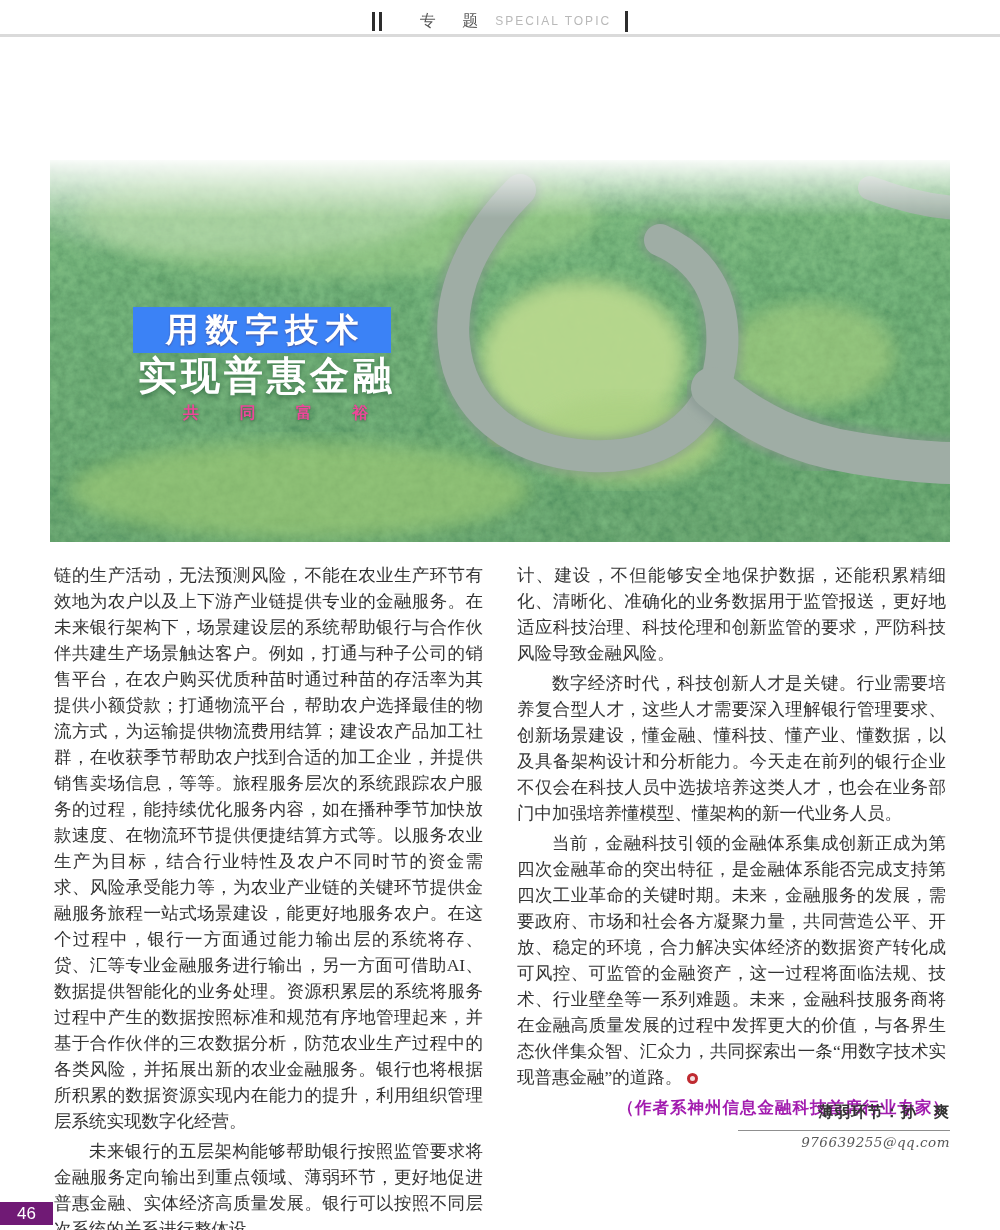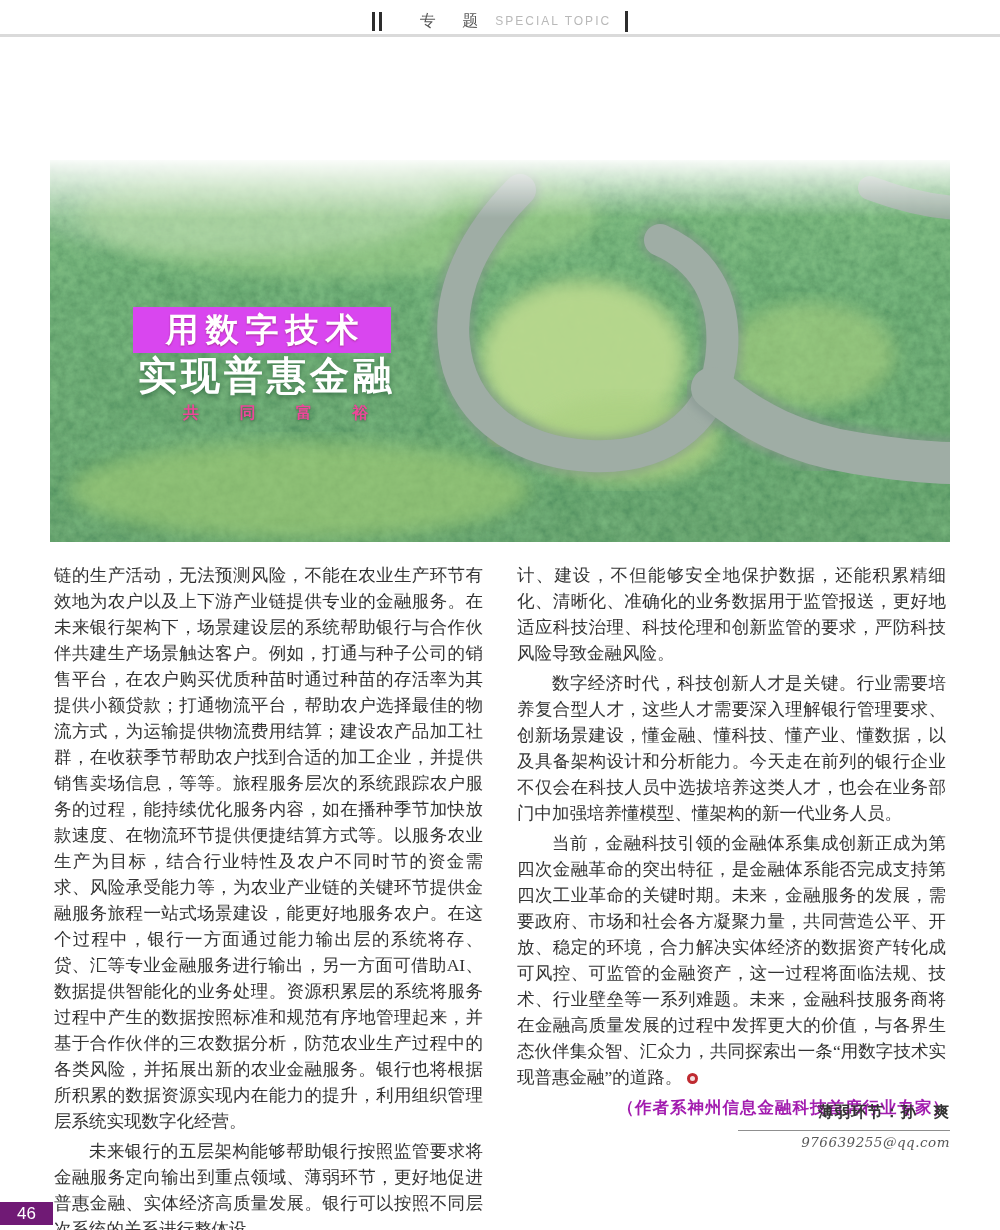--- a/index.html
+++ b/index.html
@@ -121,21 +121,21 @@
         <path d="M 700,272 C 742,289 792,299 845,303" stroke="#cbc3a4" stroke-width="14" opacity="0.9" filter="url(#soft2)"></path>
         <path d="M 662,228 C 704,263 748,284 805,293 C 855,301 885,303 905,303" stroke="#7d8d86" stroke-width="52" opacity="0.55" filter="url(#soft2)"></path>
         <path d="M 662,228 C 704,263 748,284 805,293 C 855,301 885,303 905,303" stroke="#9aa9a1" stroke-width="42"></path>
         <path d="M 820,28 C 852,40 880,46 905,48" stroke="#9aa9a1" stroke-width="24" opacity="0.9"></path>
       </g>
 
       <rect x="0" y="0" width="900" height="58" fill="url(#topfade)"></rect>
       <rect x="0" y="0" width="900" height="382" fill="#ffffff" opacity="0.05"></rect>
     </svg>
 
-    <div class="hero-title-box" style="background:#d946ef;">
+    <div class="hero-title-box" style="background:#3b82f6;">
       <span class="hero-title1">用数字技术</span>
     </div>
     <div class="hero-title2">实现普惠金融</div>
     <div class="hero-sub">共 同 富 裕</div>
   </div>
 
   <div class="col col-left">
     <p>链的生产活动，无法预测风险，不能在农业生产环节有效地为农户以及上下游产业链提供专业的金融服务。在未来银行架构下，场景建设层的系统帮助银行与合作伙伴共建生产场景触达客户。例如，打通与种子公司的销售平台，在农户购买优质种苗时通过种苗的存活率为其提供小额贷款；打通物流平台，帮助农户选择最佳的物流方式，为运输提供物流费用结算；建设农产品加工社群，在收获季节帮助农户找到合适的加工企业，并提供销售卖场信息，等等。旅程服务层次的系统跟踪农户服务的过程，能持续优化服务内容，如在播种季节加快放款速度、在物流环节提供便捷结算方式等。以服务农业生产为目标，结合行业特性及农户不同时节的资金需求、风险承受能力等，为农业产业链的关键环节提供金融服务旅程一站式场景建设，能更好地服务农户。在这个过程中，银行一方面通过能力输出层的系统将存、贷、汇等专业金融服务进行输出，另一方面可借助AI、数据提供智能化的业务处理。资源积累层的系统将服务过程中产生的数据按照标准和规范有序地管理起来，并基于合作伙伴的三农数据分析，防范农业生产过程中的各类风险，并拓展出新的农业金融服务。银行也将根据所积累的数据资源实现内在能力的提升，利用组织管理层系统实现数字化经营。</p>
     <p class="indent">未来银行的五层架构能够帮助银行按照监管要求将金融服务定向输出到重点领域、薄弱环节，更好地促进普惠金融、实体经济高质量发展。银行可以按照不同层次系统的关系进行整体设</p>
   </div>

